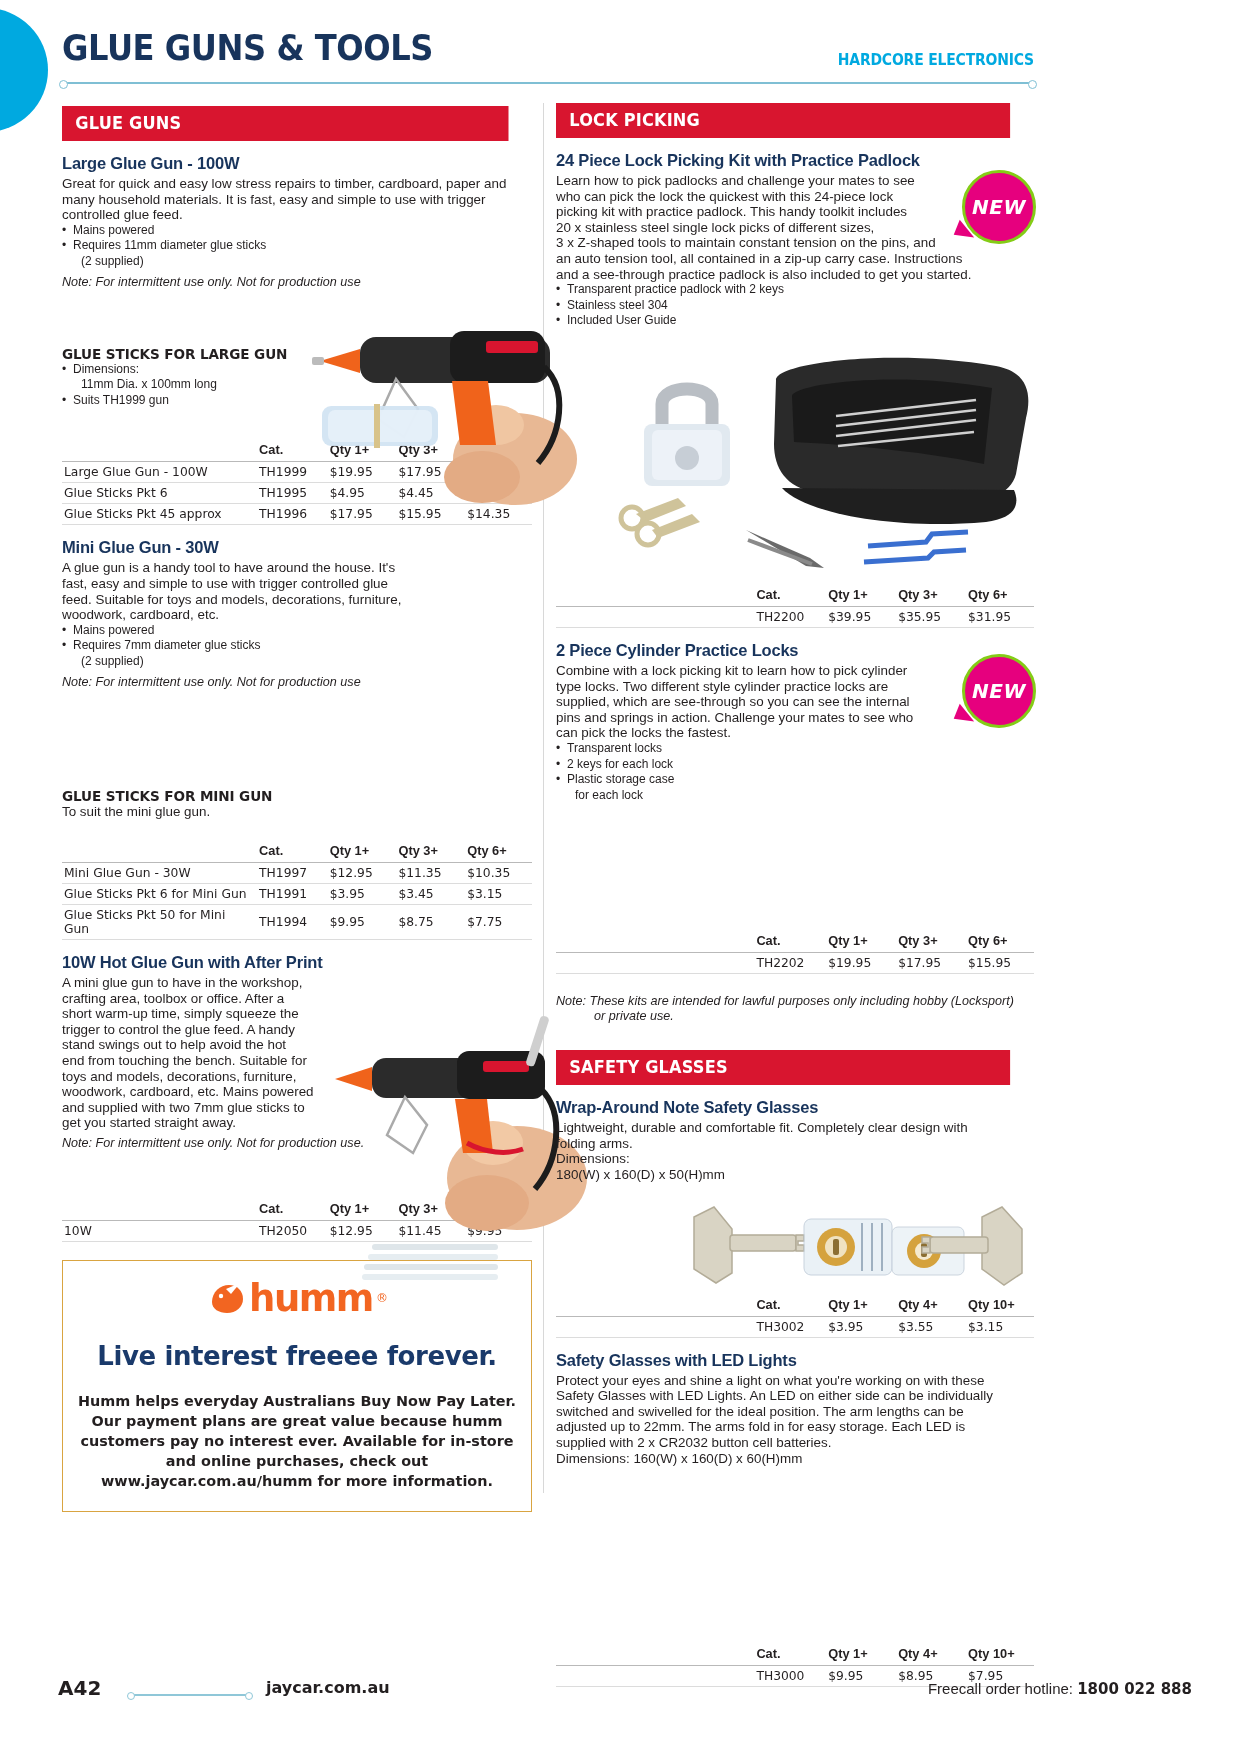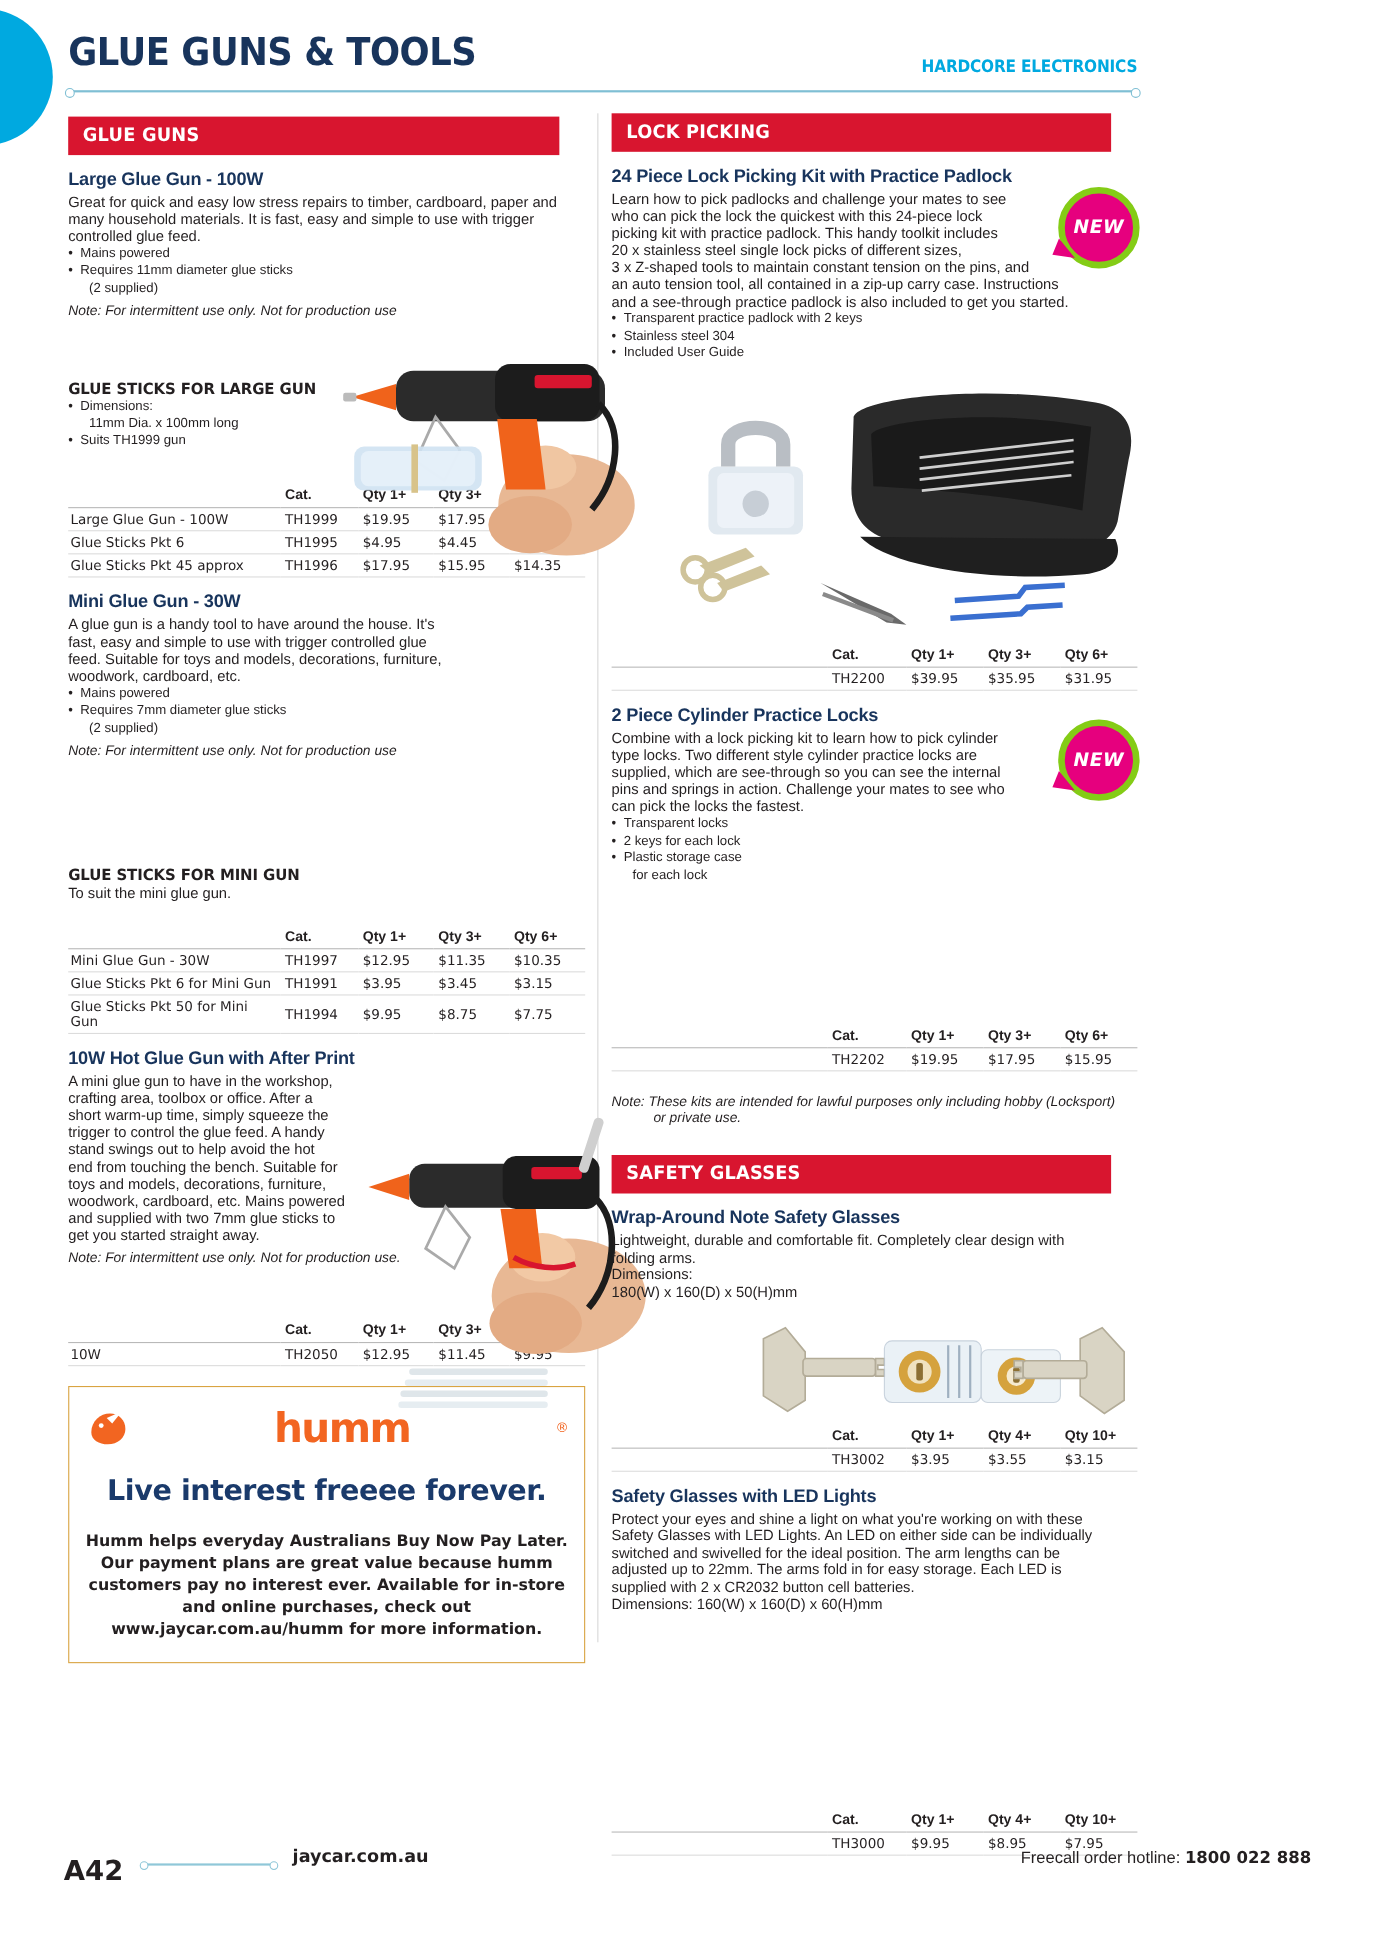--- a/index.html
+++ b/index.html
@@ -91,57 +91,57 @@
     font-family:"DejaVu Sans", sans-serif; font-size: 12.3px;
   }
   table.price td:first-child, table.price th:first-child { padding-left: 2px; }
   table.price .c-desc { width: 41%; }
   table.price .c-cat  { width: 15%; }
   table.price .c-q    { width: 14.6%; }
 
   
   .new-badge {
     position: absolute; width: 74px; height: 74px; border-radius: 50%;
-    background: #e6007e; border: 6px solid #84cc16;
+    background: #e6007e; border: 3px solid #84cc16;
     display: flex; align-items: center; justify-content: center;
     color: #fff; font-family:"DejaVu Sans", sans-serif; font-weight: 700;
-    font-size: 17px; font-style: italic; letter-spacing: 0.5px;
+    font-size: 20px; font-style: italic; letter-spacing: 0.5px;
   }
   .new-badge::after {
     content: ""; position: absolute; left: -9px; bottom: 2px;
     width: 0; height: 0;
     border-left: 20px solid #e6007e; border-top: 11px solid transparent;
     border-bottom: 5px solid transparent; transform: rotate(22deg);
   }
 
   
   .humm-box {
     border: 1px solid #d9a441; background:#fff;
     padding: 16px 14px 20px 14px; text-align: center;
   }
-  .humm-logo { display:flex; align-items:center; justify-content:space-between; gap:3px; height:42px; }
+  .humm-logo { display:flex; align-items:center; justify-content:center; gap:3px; height:42px; }
   .humm-word {
     font-family:"DejaVu Sans", sans-serif; font-weight:700; font-size:37px;
     color:#f26521; letter-spacing:-1.5px;
   }
   .humm-reg { font-size:12px; color:#f26521; vertical-align:super; font-family:"DejaVu Sans",sans-serif;}
   .humm-tag {
     font-family:"DejaVu Sans", sans-serif; font-weight:700; font-size:26px;
     color:#1a3a6b; margin: 22px 0 20px 0; letter-spacing:-0.4px;
   }
   .humm-copy {
     font-family:"DejaVu Sans", sans-serif; font-weight:700; font-size:14.4px;
     line-height:20px; color:#231f20;
   }
 
   
   .footer { position:absolute; left:0; top:1672px; width:1250px; height:60px; }
   .pg-num {
     position:absolute; left:58px; top:4px;
-    font-family:"DejaVu Sans", sans-serif; font-weight:700; font-size:25px; color:#231f20;margin-top:10px;
+    font-family:"DejaVu Sans", sans-serif; font-weight:700; font-size:20px; color:#231f20;
   }
   .foot-rule { position:absolute; left:130px; top:22px; width:120px; height:1.5px; background:#8fc7d8; }
   .foot-rule::before, .foot-rule::after {
     content:""; position:absolute; top:-2.5px; width:6px; height:6px;
     border:1.5px solid #8fc7d8; border-radius:50%; background:#fff;
   }
   .foot-rule::before { left:-3px; } .foot-rule::after { right:-3px; }
   .foot-url {
     position:absolute; left:266px; top:6px;
     font-family:"DejaVu Sans", sans-serif; font-weight:700; font-size:16px; color:#231f20;

